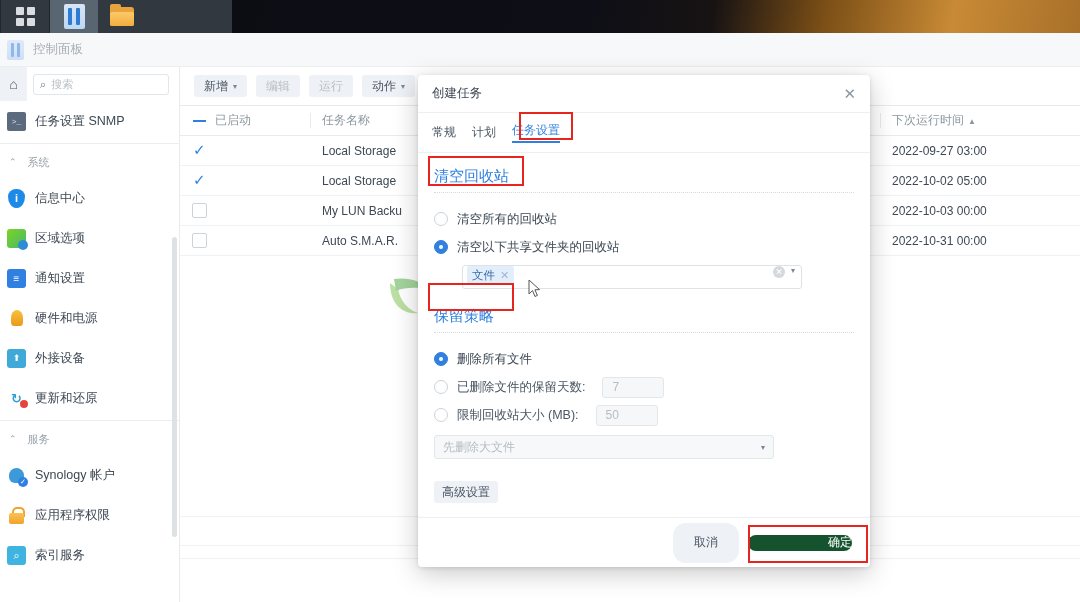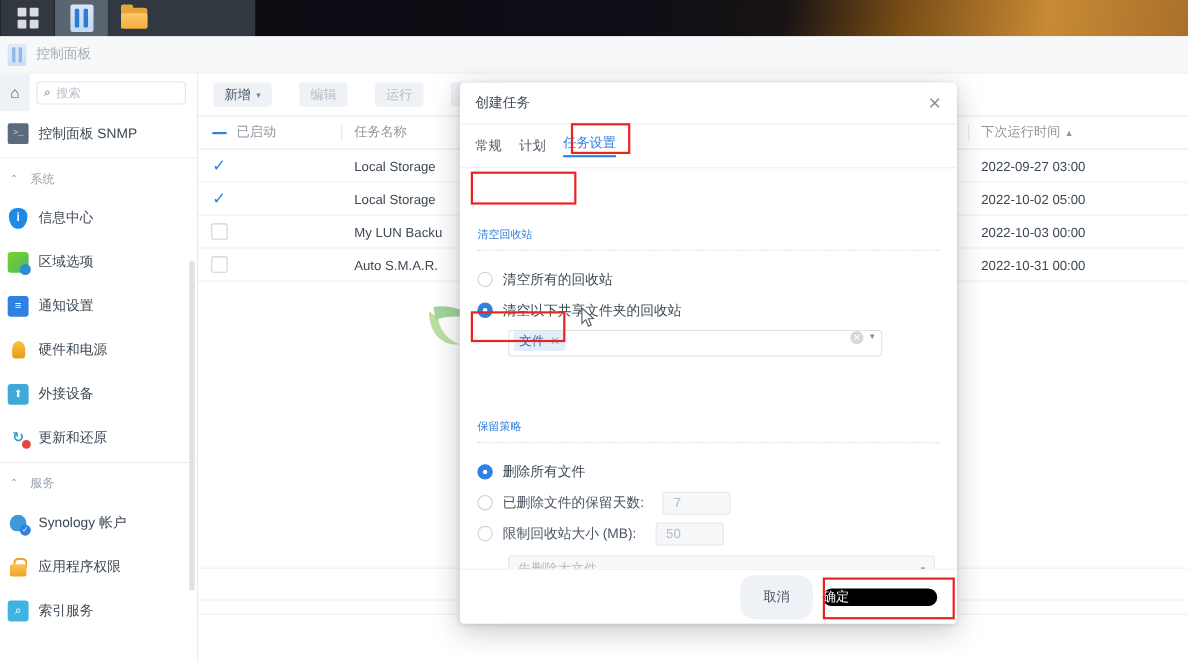--- a/index.html
+++ b/index.html
@@ -171,21 +171,21 @@
   .ico-index { background: #40b4e0; border-radius: 3px; }
   .ico-index::after { content: "⌕"; font-size: 11px; }
 
   .side-scrollbar {
     position: absolute; right: 2px; top: 170px; width: 5px; height: 300px;
     background: #dfe2e5; border-radius: 3px;
   }
 
   
   .main { flex: 1; background: #fff; position: relative; }
-  .toolbar { display: flex; align-items: center; gap: 25px; padding: 8px 12px 8px 14px; height: 38px; }
+  .toolbar { display: flex; align-items: center; gap: 9px; padding: 8px 12px 8px 14px; height: 38px; }
   .tb-pill {
     height: 22px; padding: 0 10px; border-radius: 3px; background: #eef1f5;
     display: flex; align-items: center; gap: 5px;
     font-size: 12px; color: #4a5663;
   }
   .tb-pill.disabled { color: #b9bfc6; }
   .caret { font-size: 8px; color: #7b8692; }
 
   table.tasks { width: 100%; border-collapse: collapse; table-layout: fixed; }
   table.tasks th, table.tasks td {
@@ -249,21 +249,21 @@
   .dlg-close { font-size: 15px; color: #8d969e; cursor: pointer; }
   .dlg-tabs {
     height: 40px; display: flex; align-items: center; gap: 16px; padding: 0 14px;
     border-bottom: 1px solid #edeff1; position: relative;
   }
   .dlg-tab { font-size: 12px; color: #4a5663; }
   .dlg-tab.active { color: #2f80e0; border-bottom: 2px solid #2f80e0; padding-bottom: 2px; }
   .dlg-body { flex: 1; padding: 14px 16px 0 16px; position: relative; overflow: hidden; }
 
   .section-title {
-    font-size: 10px; color: #2f80e0; display: inline-block; margin-top: 39px;
+    font-size: 15px; color: #2f80e0; display: inline-block;
   }
   .section-rule {
     border-bottom: 1px dotted #d6dadf; margin-top: 6px; margin-bottom: 12px;
   }
 
   .radio-row { display: flex; align-items: center; gap: 9px; height: 28px; }
   .radio {
     width: 14px; height: 14px; border-radius: 50%; border: 1px solid #ccd2d8;
     background: #fff; flex: 0 0 14px; position: relative;
   }
@@ -292,21 +292,21 @@
     color: #fff; font-size: 9px; display: flex; align-items: center; justify-content: center;
   }
   .sel-caret { font-size: 8px; color: #7b8692; }
 
   .num-input {
     width: 62px; height: 21px; border: 1px solid #e4e7ea; border-radius: 3px;
     background: #f6f7f9; font-size: 12px; color: #b6bcc2;
     display: flex; align-items: center; padding-left: 9px; margin-left: 8px;
   }
   .drop-disabled {
-    margin-left: 28px; margin-top: 6px; width: 388px; height: 24px;
+    margin-top: 6px; width: 340px; height: 24px;
     border: 1px solid #e4e7ea; border-radius: 3px; background: #f7f8fa;
     display: flex; align-items: center; justify-content: space-between;
     padding: 0 8px; font-size: 12px; color: #b6bcc2;
   }
   .adv-btn {
     margin-top: 22px; width: 64px; height: 22px; border-radius: 3px; background: #eef1f5;
     display: flex; align-items: center; justify-content: center;
     font-size: 12px; color: #4a5663;
   }
 
@@ -314,22 +314,22 @@
     height: 50px; border-top: 1px solid #edeff1;
     display: flex; align-items: center; justify-content: flex-end; gap: 9px;
     padding-right: 18px;
   }
   .btn-cancel {
     width: 66px; height: 40px; border-radius: 13px; background: #eef1f5;
     display: flex; align-items: center; justify-content: center;
     font-size: 12px; color: #4a5663;
   }
   .btn-ok {
-    width: 104px; height: 16px; border-radius: 13px; background: #000000;
-    display: flex; align-items: center; justify-content: flex-start;
+    width: 104px; height: 16px; border-radius: 13px; background: #14532d;
+    display: flex; align-items: center; justify-content: flex-end;
     font-size: 12px; color: #fff;
   }
 
   
   .redbox { position: absolute; border: 2px solid #e8241e; pointer-events: none; z-index: 30; }
   #rb-tab     { left: 519px; top: 112px; width: 54px;  height: 28px; }
   #rb-section { left: 428px; top: 156px; width: 96px;  height: 30px; }
   #rb-policy  { left: 428px; top: 283px; width: 86px;  height: 28px; }
   #rb-ok      { left: 748px; top: 525px; width: 120px; height: 38px; }
 
@@ -382,21 +382,21 @@
           </div>
           <div class="search-box">
             <span class="search-glyph">⌕</span>
             <span class="search-ph">搜索</span>
           </div>
         </div>
 
         <div class="side-scroll">
           <div class="side-item">
             <span class="ico ico-term"></span>
-            <span class="side-label">控制面板 SNMP</span>
+            <span class="side-label">任务设置 SNMP</span>
           </div>
 
           <div class="side-sep"></div>
 
           <div class="side-group">
             <span class="chev">⌃</span>
             <span class="gtitle">系统</span>
           </div>
 
           <div class="side-item">

